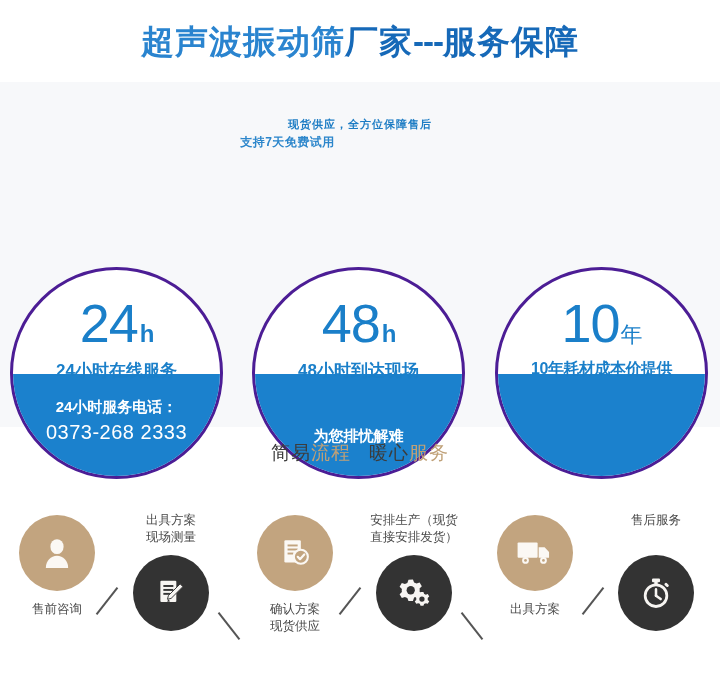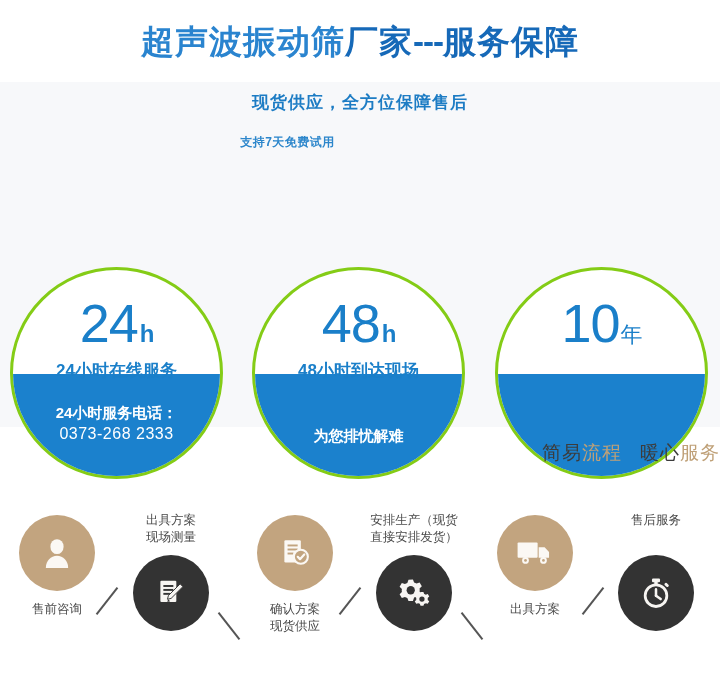--- a/index.html
+++ b/index.html
@@ -55,24 +55,24 @@
   .hero-band {
     position: absolute;
     left: 0; top: 82px;
     width: 720px;
     height: 345px;
     background: #f7f8fa;
   }
 
   .subtitle-main {
     position: absolute;
-    left: 0; top: 9px;
+    left: 0; top: 35px;
     width: 720px;
     text-align: center;
-    font-size: 17px;
+    font-size: 11px;
     font-weight: bold;
     color: #1d7cc4;
     letter-spacing: 1px;
   }
 
   .subtitle-sub {
     position: absolute;
     left: 0; top: 52px;
     width: 575px;
     text-align: center;
@@ -89,21 +89,21 @@
     width: 720px;
     height: 212px;
   }
 
   .badge {
     position: absolute;
     top: 0;
     width: 213px;
     height: 212px;
     border-radius: 50%;
-    border: 3px solid #84cc16;
+    border: 3px solid #4c1d95;
     background: #ffffff;
     overflow: hidden;
   }
   .badge.b1 { left: 10px; }
   .badge.b2 { left: 252px; }
   .badge.b3 { left: 495px; }
 
   .badge-lower {
     position: absolute;
     left: -4px; bottom: -4px;
@@ -163,30 +163,30 @@
     color: #ffffff;
     font-size: 15px;
     font-weight: bold;
     line-height: 1.42;
     letter-spacing: 0px;
     z-index: 2;
     white-space: nowrap;
   }
   .badge-detail .phone {
     font-weight: normal;
-    font-size: 16px;
+    font-size: 20px;
     letter-spacing: 0.5px;
   }
 
   
   .section-heading {
     position: absolute;
     left: 0; top: 440px;
     width: 720px;
-    text-align: right;
+    text-align: center;
     font-size: 19px;
     letter-spacing: 1px;
     white-space: nowrap;
   }
   .section-heading .dark { color: #3c3c3c; font-weight: normal; }
   .section-heading .gold { color: #bfa077; font-weight: normal; }
   .section-heading .gap { display: inline-block; width: 18px; }
 
   
   .process {
@@ -299,20 +299,21 @@
         </div>
       </div>
 
       <div class="badge b3">
         <div class="badge-lower"></div>
         <div class="badge-inner">
           <div class="badge-num">
             <span>10</span>
               <span class="unit-cn">年</span>
           </div>
+          <div class="badge-caption">10年耗材成本价提供</div>
         </div>
       </div>
 
     </div>
   </div>
 
   <div class="section-heading">
     <span class="dark">简易</span><span class="gold">流程</span><span class="gap"></span><span class="dark">暖心</span><span class="gold">服务</span>
   </div>
 

